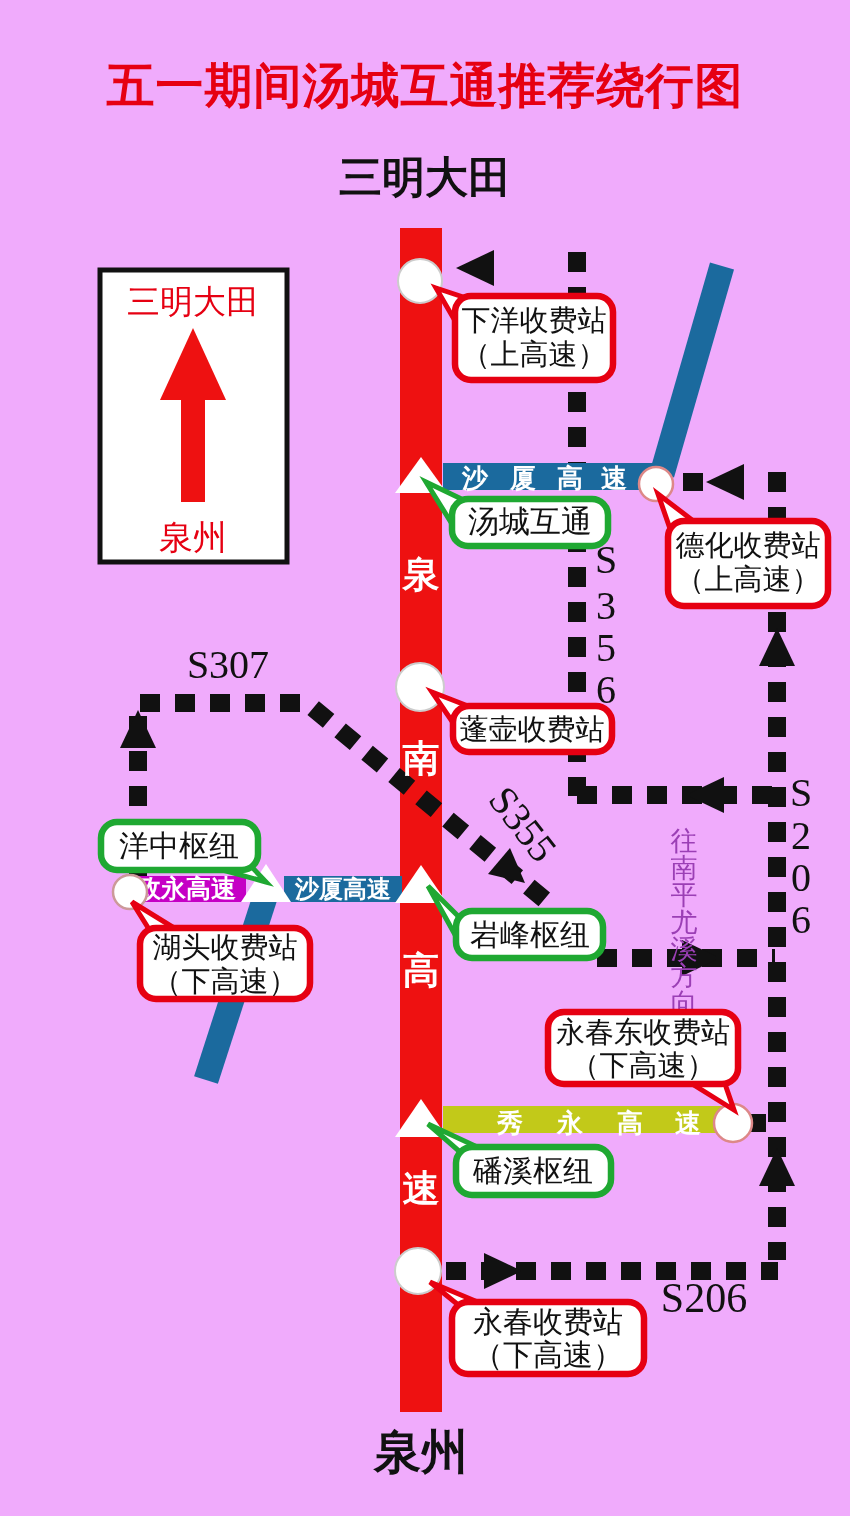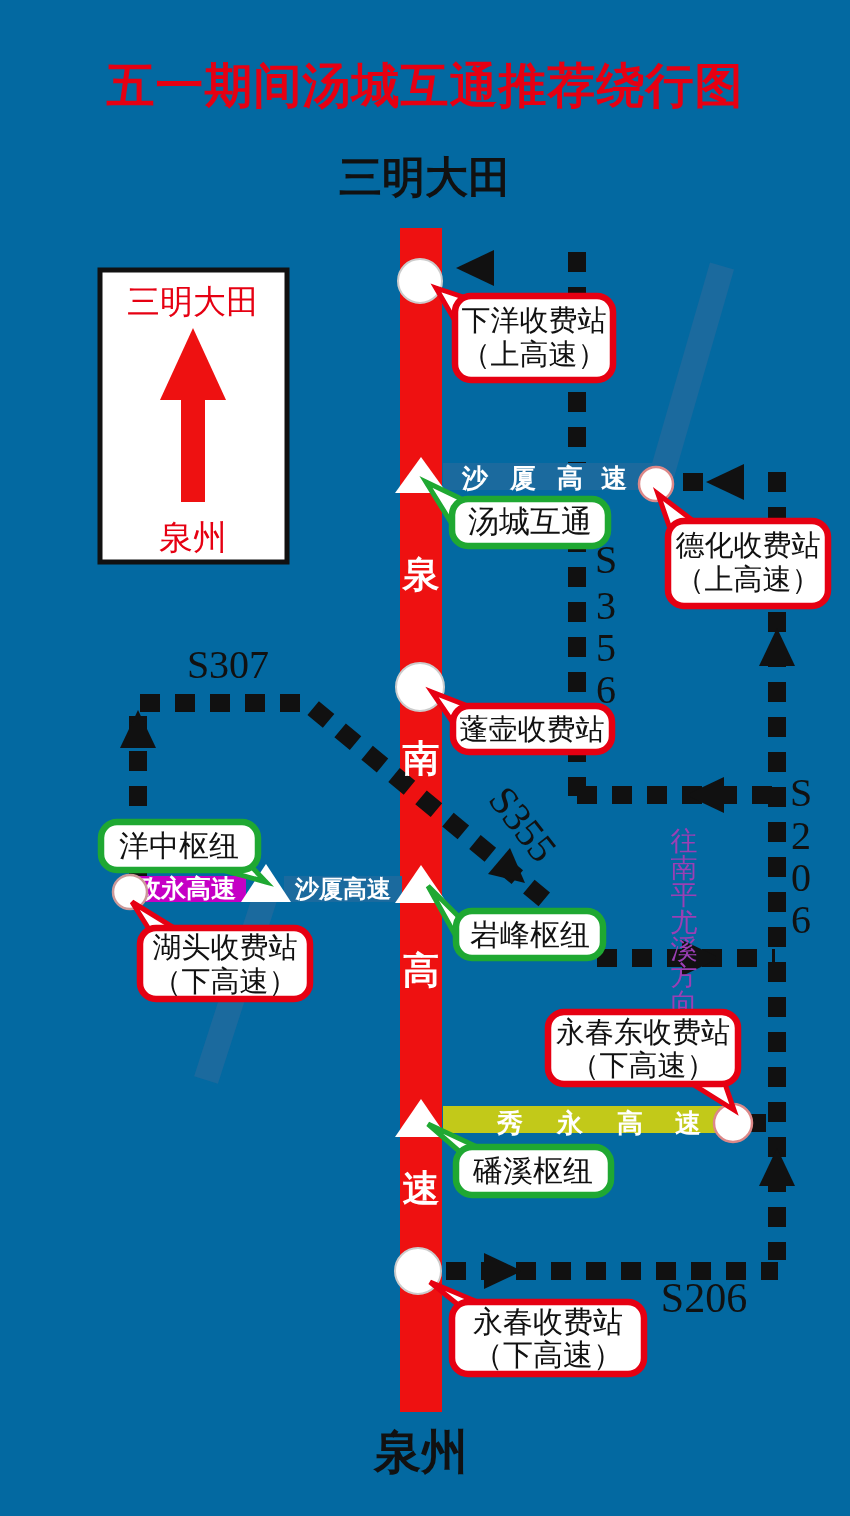--- a/index.html
+++ b/index.html
@@ -1,16 +1,16 @@
 <!DOCTYPE html>
 <html><head>
 <meta charset="utf-8">
 <style>
   html,body{margin:0;padding:0;background:#fff;}
-  .stage{position:relative;width:850px;height:1516px;background:#0369a1;overflow:hidden;
+  .stage{position:relative;width:850px;height:1516px;background:#f0abfc;overflow:hidden;
          font-family:"Liberation Sans",sans-serif;}
   svg{display:block}
   text{user-select:none}
   .title-t{font-family:"Liberation Sans",sans-serif;font-weight:bold;}
   .heiti{font-family:"Liberation Sans",sans-serif;font-weight:bold;}
   .song{font-family:"Liberation Serif","DejaVu Serif",serif;font-weight:500;}
   .sroute{font-family:"Liberation Serif","DejaVu Serif",serif;font-weight:500;}
   .dash{stroke:#111;stroke-width:18;fill:none;stroke-dasharray:20 15;}
   .arrow{fill:#111;stroke:none;}
   .callout-box{fill:#fff;}

